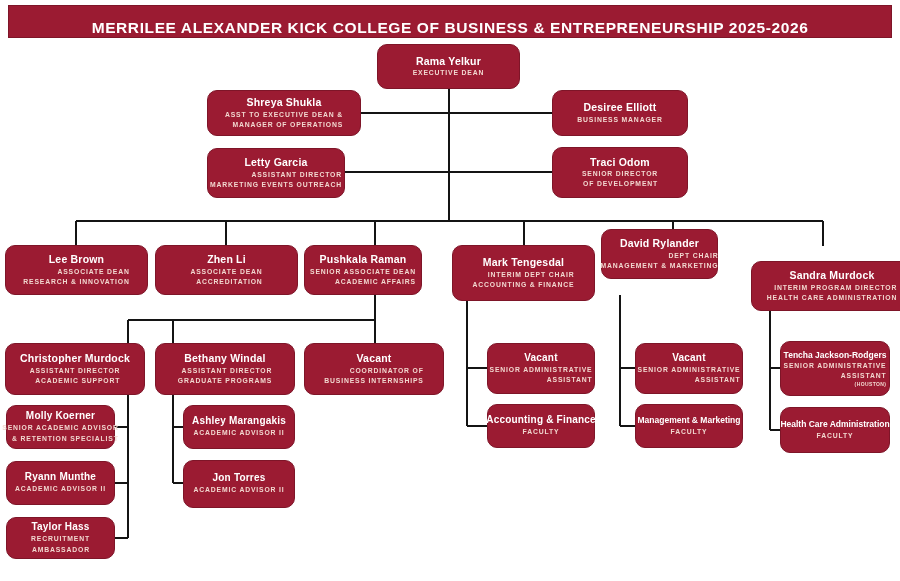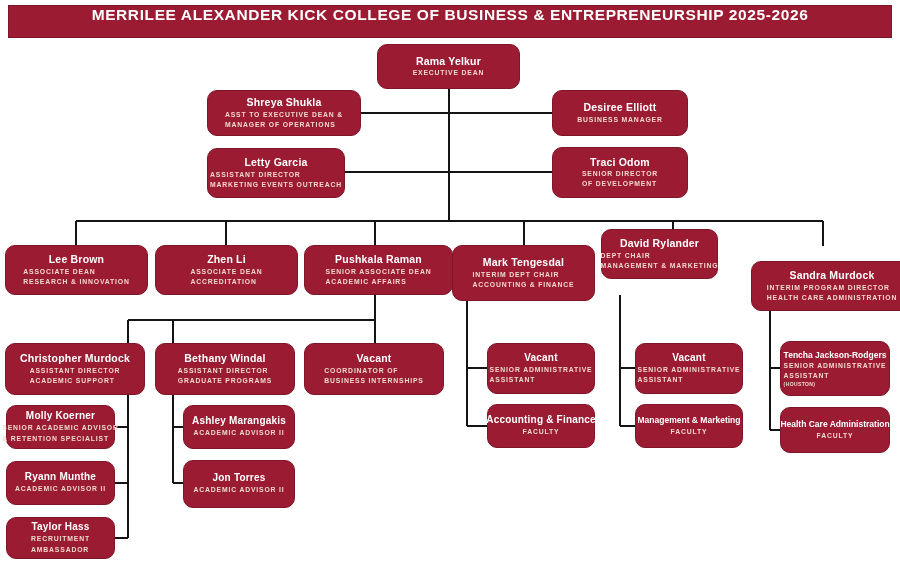--- a/index.html
+++ b/index.html
@@ -7,31 +7,31 @@
     --subtitle:#F2D8D0; --line:#141414; --bg:#FFFFFF;
   }
   html,body{margin:0;padding:0;}
   body{
     width:900px;height:581px;position:relative;background:var(--bg);
     font-family:"Liberation Sans",sans-serif;overflow:hidden;
   }
   .banner{
     position:absolute;left:8px;top:5px;width:884px;height:33px;
     background:var(--maroon);border:1px solid var(--maroon-border);
-    display:flex;align-items:flex-start;justify-content:center;box-sizing:border-box;
+    display:flex;align-items:flex-end;justify-content:center;box-sizing:border-box;
   }
   .banner .banner-text{
     color:var(--name);font-weight:bold;font-size:15.5px;letter-spacing:.6px;white-space:nowrap;
   }
   #connectors{position:absolute;left:0;top:0;z-index:1;}
   .node{
     position:absolute;z-index:2;box-sizing:border-box;
     background:var(--maroon);border:1px solid var(--maroon-border);border-radius:10px;
     display:flex;flex-direction:column;justify-content:center;align-items:center;
-    text-align:left;padding:4px 4px;
+    text-align:right;padding:4px 4px;
   }
   .node .name{
     color:var(--name);font-weight:bold;font-size:10px;letter-spacing:.2px;
     line-height:1.2;white-space:nowrap;
   }
   .node.wide .name{font-size:10.5px;}
   .node.tight .name{font-size:8.5px;letter-spacing:0;}
   .node .title{
     color:var(--subtitle);font-weight:bold;font-size:6.8px;letter-spacing:.85px;
     line-height:1.5;margin-top:1px;text-transform:uppercase;white-space:nowrap;
@@ -119,21 +119,21 @@
         <div>RESEARCH &amp; INNOVATION</div>
       </div>
     </div>
     <div class="node wide" style="left: 155px; top: 245px; width: 143px; height: 50px;">
       <div class="name">Zhen Li</div>
       <div class="title">
         <div>ASSOCIATE DEAN</div>
         <div>ACCREDITATION</div>
       </div>
     </div>
-    <div class="node wide" style="left: 304px; top: 245px; width: 149px; height: 50px;">
+    <div class="node wide" style="left: 304px; top: 245px; width: 118px; height: 50px;">
       <div class="name">Pushkala Raman</div>
       <div class="title">
         <div>SENIOR ASSOCIATE DEAN</div>
         <div>ACADEMIC AFFAIRS</div>
       </div>
     </div>
     <div class="node wide" style="left: 452px; top: 245px; width: 143px; height: 56px;">
       <div class="name">Mark Tengesdal</div>
       <div class="title">
         <div>INTERIM DEPT CHAIR</div>

